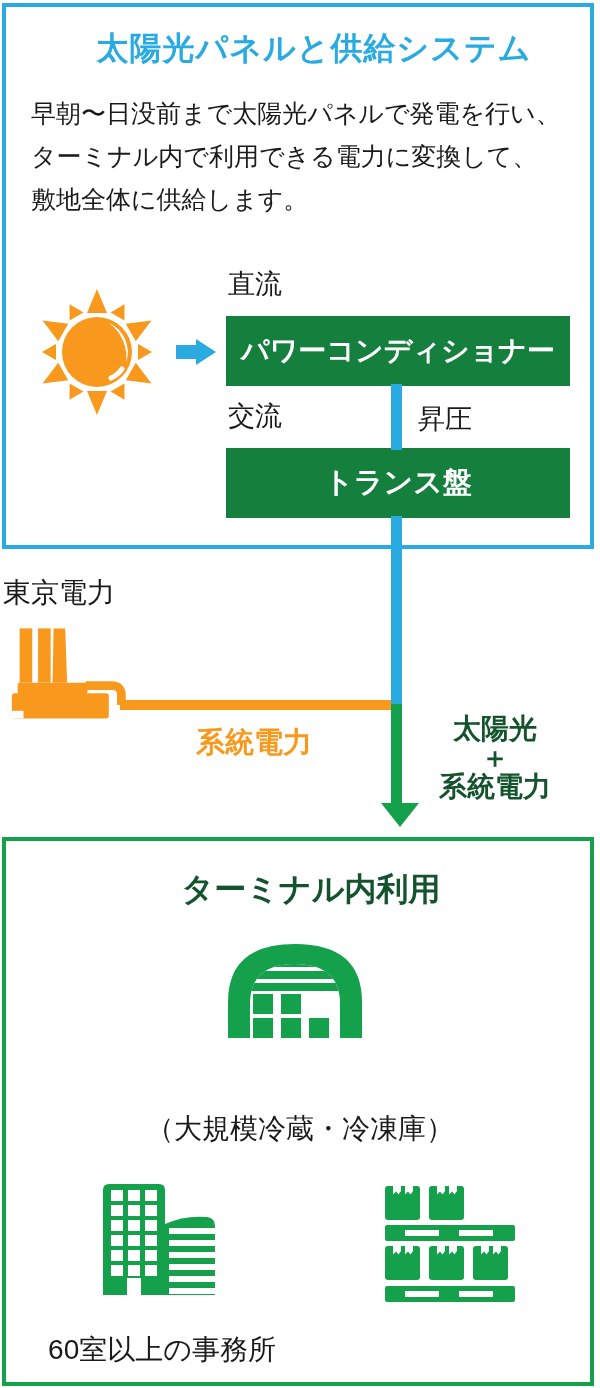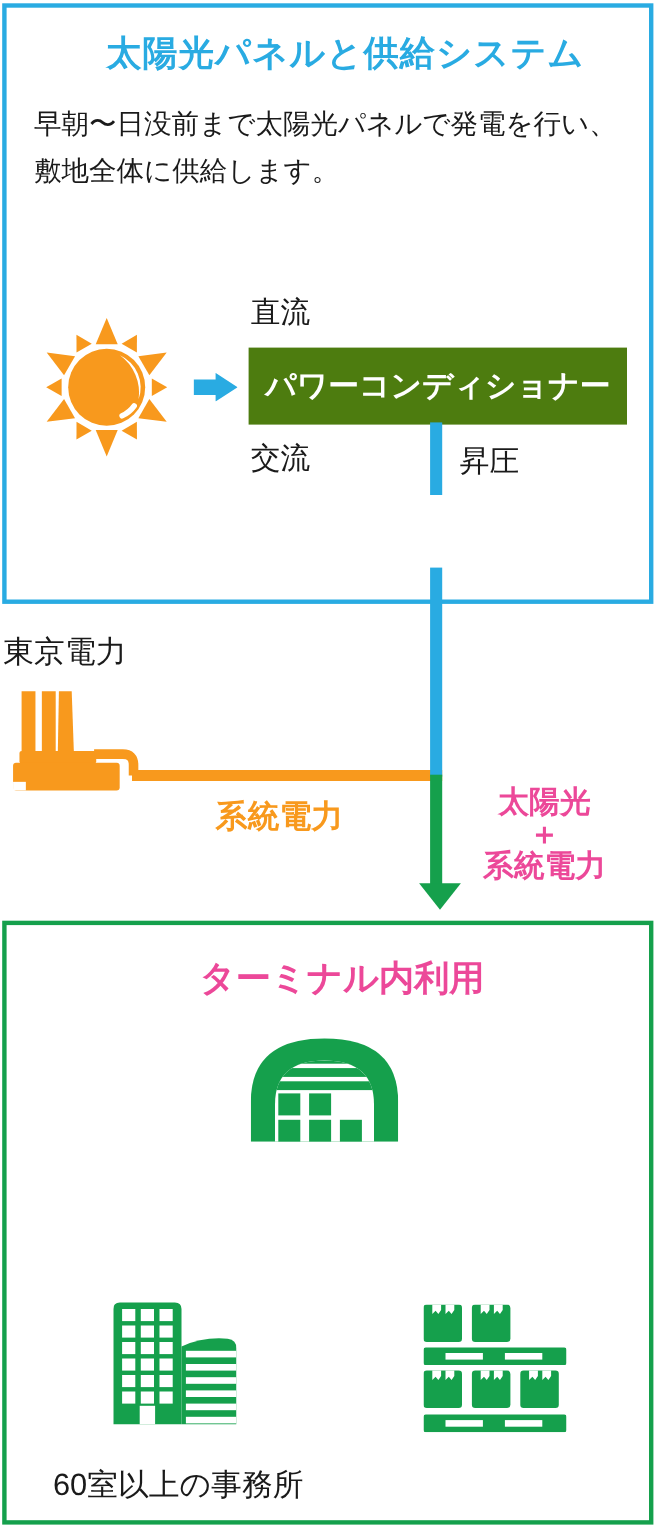--- a/index.html
+++ b/index.html
@@ -4,34 +4,34 @@
 <style>
   html,body{margin:0;padding:0;background:#fff;}
   .stage{position:relative;width:600px;height:1388px;background:#fff;overflow:hidden;
          font-family:"Liberation Sans","DejaVu Sans",sans-serif;color:#1a1a1a;}
   .abs{position:absolute;}
   .nowrap{white-space:nowrap;}
   .panel{position:absolute;left:2px;width:592px;box-sizing:border-box;border:4px solid;background:transparent;}
   .panel-blue{top:3px;height:546px;border-color:#29ABE2;}
   .panel-green{top:837px;height:549px;border-color:#15A04C;}
   .center{text-align:center;}
-  .blue{color:#29ABE2;padding-left:28px;} .orange{color:#F8991D;} .green{color:#ec4899;}
+  .blue{color:#29ABE2;padding-left:28px;} .orange{color:#F8991D;} .green{color:#14532d;}
   .bold{font-weight:700;}
 
   .top-title{left:0;right:0;top:27px;font-size:32px;letter-spacing:1px;}
   .desc{left:31px;top:92px;font-size:25px;line-height:43px;}
 
   .sun{left:33px;top:288px;}
   .flow-arrow{left:176px;top:339px;}
 
   .lbl-dc{left:228px;top:266px;font-size:27px;font-family:Liberation Mono, monospace;}
   .lbl-ac{left:228px;top:398px;font-size:27px;}
   .lbl-boost{left:418px;top:401px;font-size:27px;}
 
-  .bluebox{left:226px;width:344px;background:#4d7c0f;color:#fff;font-weight:700;
+  .bluebox{left:226px;width:344px;background:#15803d;color:#fff;font-weight:700;
            display:flex;align-items:center;justify-content:center;}
   .box-pc{top:316px;height:70px;font-size:28px;}
   .box-trans{top:448px;height:70px;font-size:29px;}
 
   .vline{position:absolute;background:#29ABE2;z-index:5;}
   .conn1{left:391px;top:384px;width:11px;height:66px;}
   .conn2{left:391px;top:516px;width:11px;height:190px;}
 
   .lbl-tepco{left:3px;top:574px;font-size:28px;}
   .factory{left:8px;top:622px;}
@@ -55,20 +55,21 @@
 <body>
 
 <div class="stage">
 
   <div class="panel panel-blue"></div>
 
   <div class="abs center top-title blue bold nowrap">太陽光パネルと供給システム</div>
 
   <div class="abs desc">
     <div class="nowrap">早朝〜日没前まで太陽光パネルで発電を行い、</div>
+    <div class="nowrap">ターミナル内で利用できる電力に変換して、</div>
     <div class="nowrap">敷地全体に供給します。</div>
   </div>
 
   <svg class="abs sun" width="128" height="128" viewBox="-64 -64 128 128">
     <g fill="#F8991D">
       <polygon points="0,-63 10,-39 -10,-39"></polygon>
       <polygon points="0,-55 8,-41 -8,-41" transform="rotate(30)"></polygon>
       <polygon points="0,-63 10,-39 -10,-39" transform="rotate(60)"></polygon>
       <polygon points="0,-55 8,-41 -8,-41" transform="rotate(90)"></polygon>
       <polygon points="0,-63 10,-39 -10,-39" transform="rotate(120)"></polygon>
@@ -91,20 +92,21 @@
 
   <div class="abs lbl-dc nowrap">直流</div>
 
   <div class="abs bluebox box-pc nowrap">パワーコンディショナー</div>
 
   <div class="abs lbl-ac nowrap">交流</div>
   <div class="abs lbl-boost nowrap">昇圧</div>
 
   <div class="vline conn1"></div>
 
+  <div class="abs bluebox box-trans nowrap">トランス盤</div>
 
   <div class="vline conn2"></div>
 
   <div class="abs lbl-tepco nowrap">東京電力</div>
 
   <svg class="abs factory" width="126" height="100" viewBox="0 0 130 100">
     <g fill="#F8991D">
       <polygon points="12,5 25,5 25,61 12,61"></polygon>
       <polygon points="31,5 44,5 44,61 31,61"></polygon>
       <polygon points="47,5 59,5 61,61 46,61"></polygon>
@@ -150,20 +152,21 @@
     </g>
     <g fill="#15A04C">
       <rect x="25" y="56" width="20" height="20"></rect>
       <rect x="53" y="56" width="20" height="20"></rect>
       <rect x="25" y="80" width="20" height="20"></rect>
       <rect x="53" y="80" width="20" height="20"></rect>
       <rect x="81" y="80" width="20" height="20"></rect>
     </g>
   </svg>
 
+  <div class="abs center fresh2 nowrap">（大規模冷蔵・冷凍庫）</div>
 
   <svg class="abs office" width="112" height="113" viewBox="0 0 112 113">
     <path d="M0,113 V8 Q0,2 6,2 H56 Q62,2 62,8 V113 Z" fill="#15A04C"></path>
     <path d="M62,113 V42 Q82,33 104,35 Q112,36 112,44 V113 Z" fill="#15A04C"></path>
     <g fill="#fff">
       <rect x="8" y="8" width="12" height="11"></rect>
         <rect x="25" y="8" width="12" height="11"></rect>
         <rect x="42" y="8" width="12" height="11"></rect>
       <rect x="8" y="23" width="12" height="11"></rect>
         <rect x="25" y="23" width="12" height="11"></rect>

